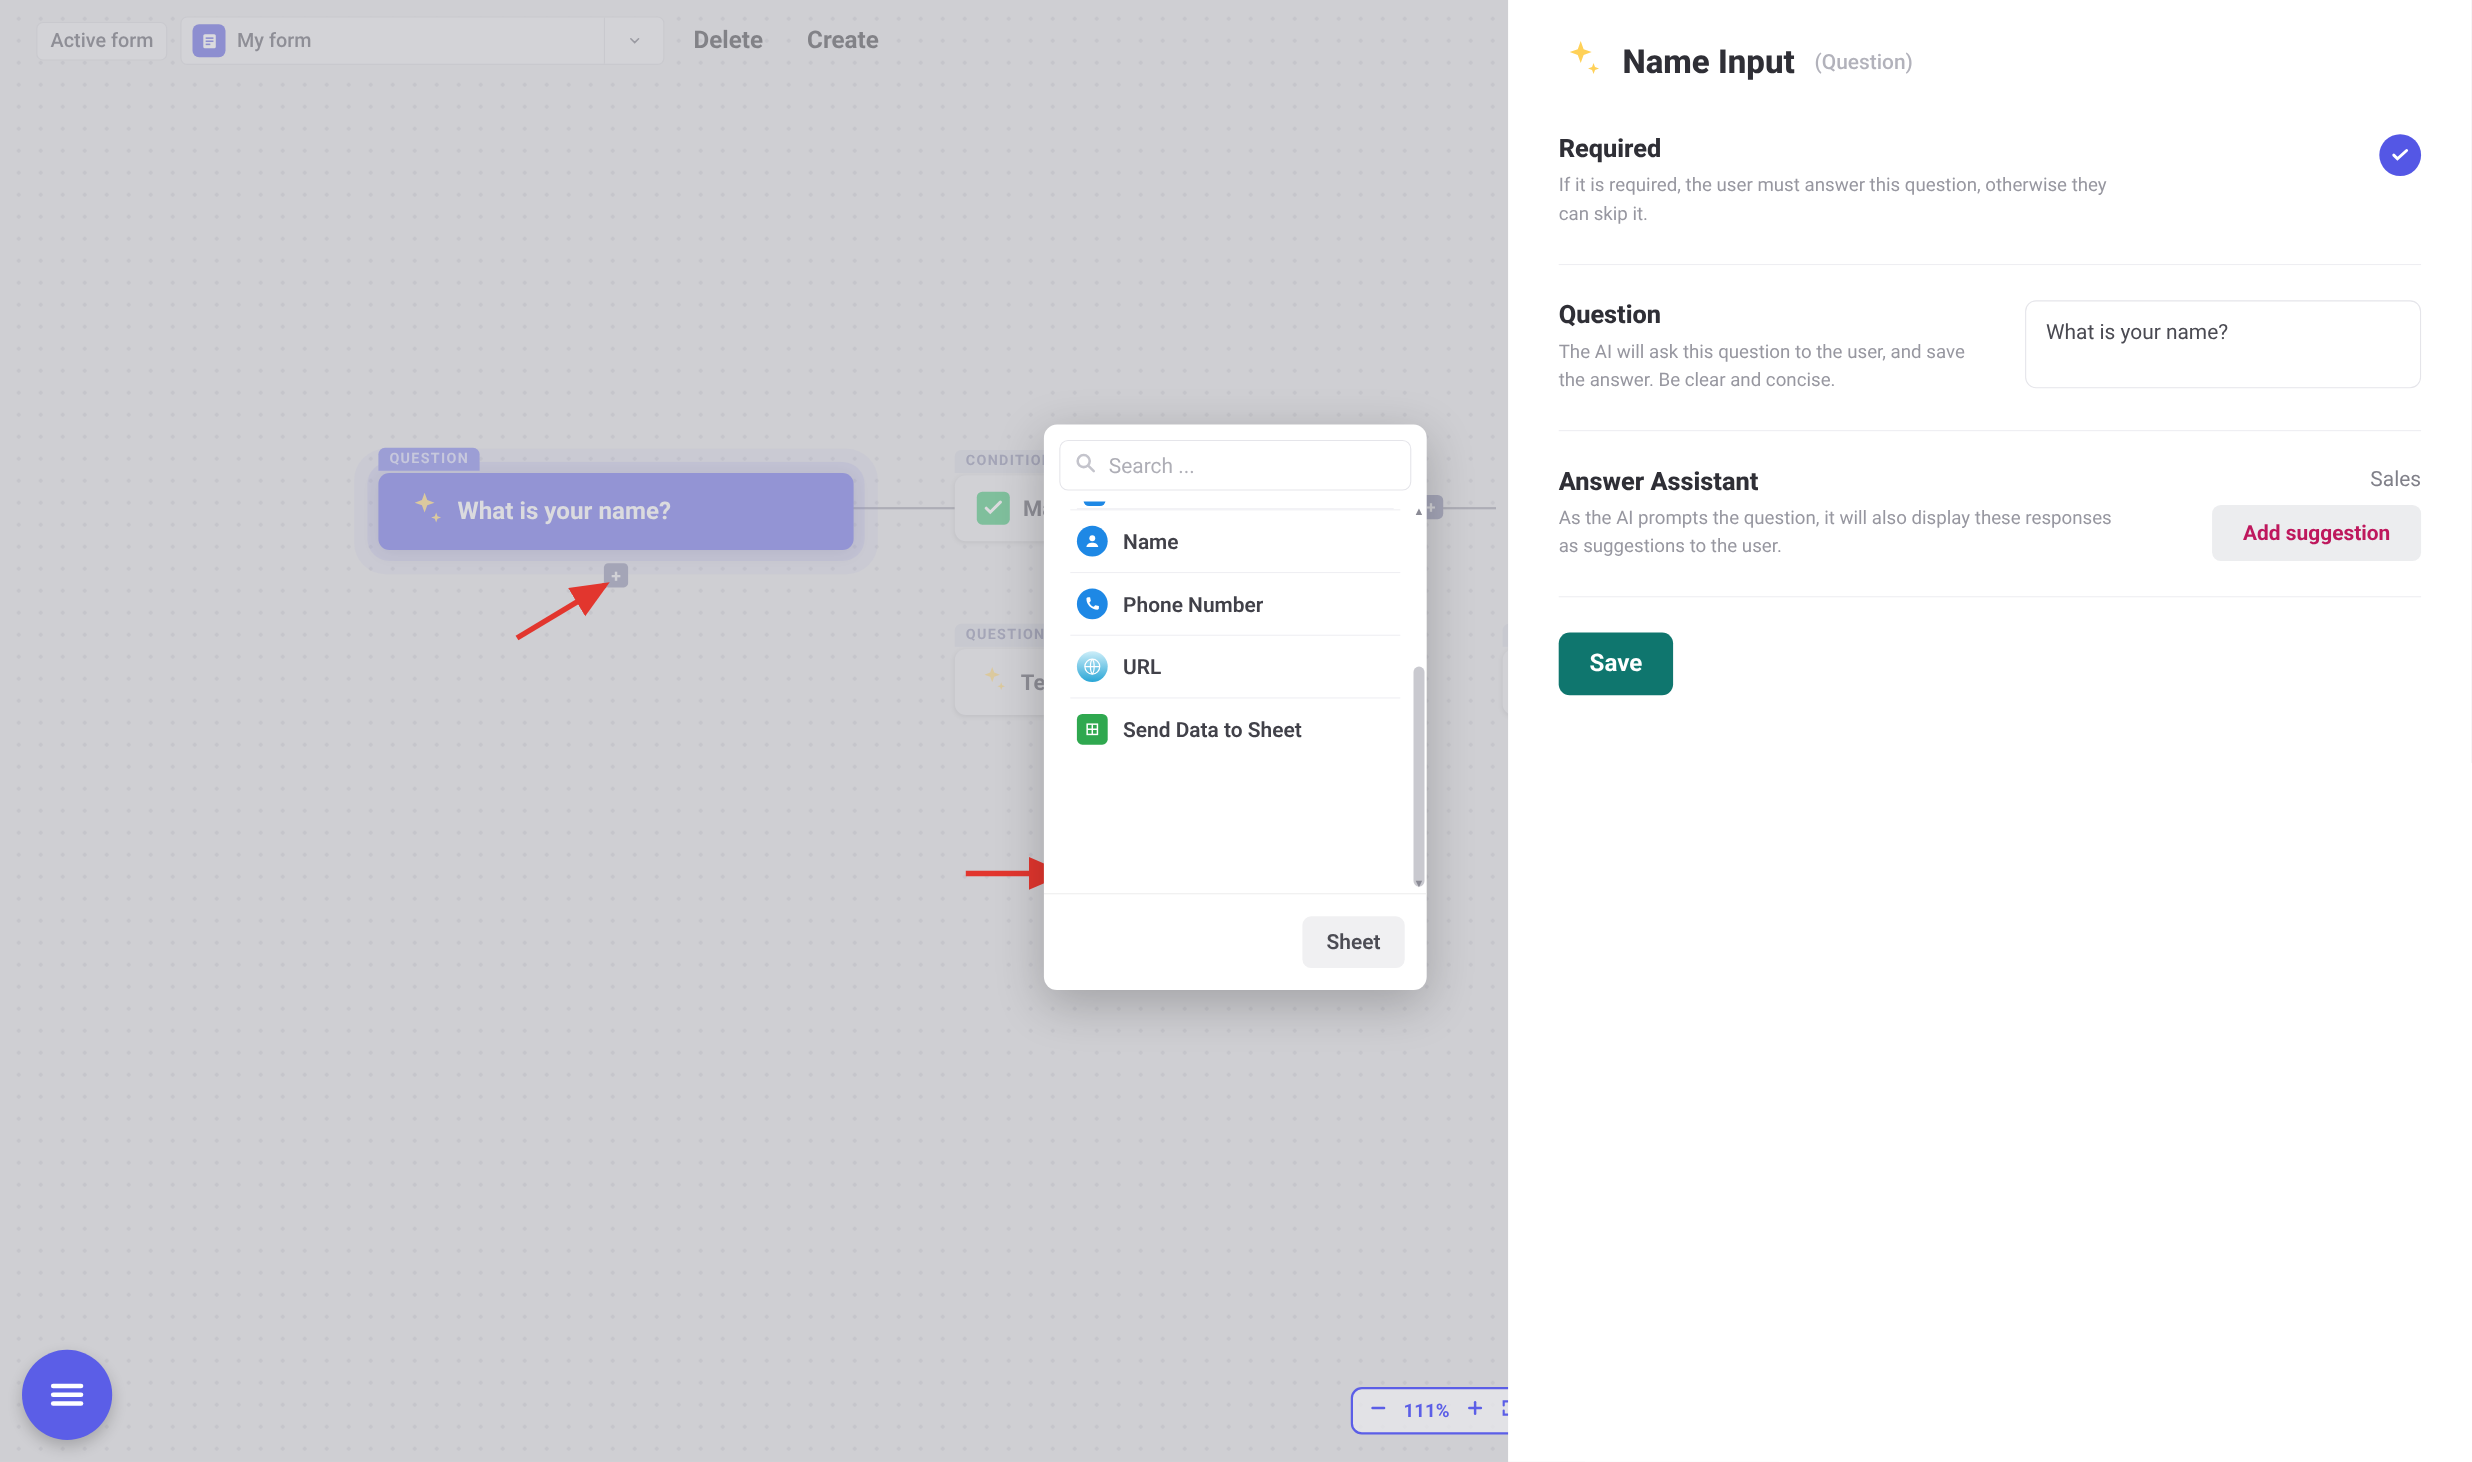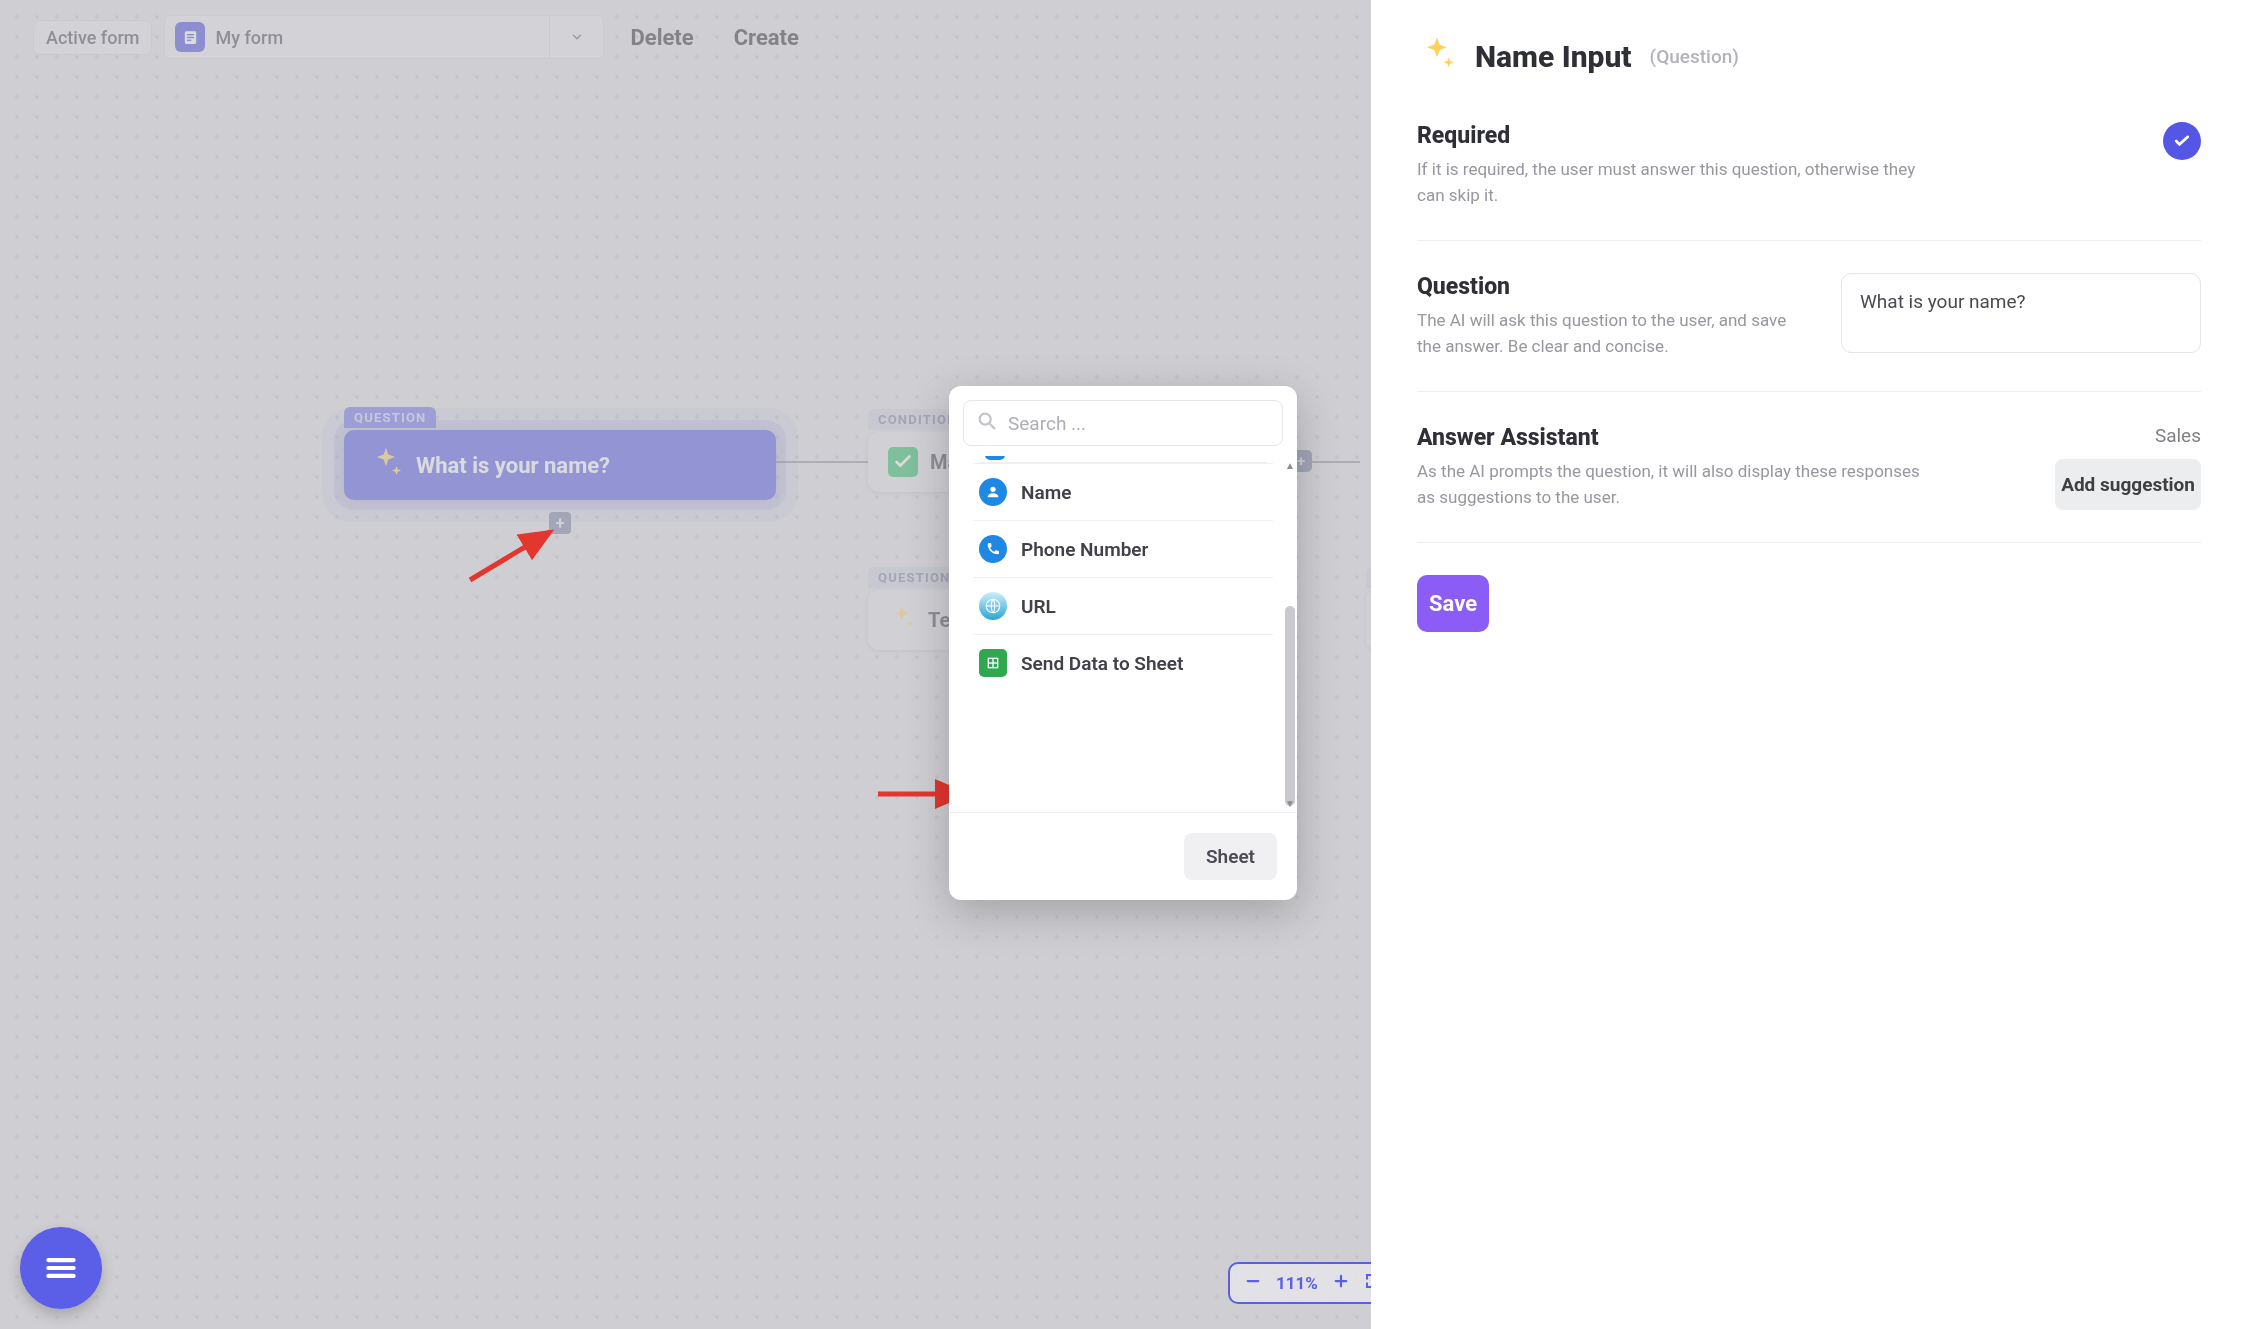--- a/index.html
+++ b/index.html
@@ -298,29 +298,29 @@
     font-size: 19px; color: #4a4a52;
     min-height: 80px;
   }
   .assist-col { display: flex; flex-direction: column; gap: 12px; align-items: flex-end; }
   .assist-item {
     font-size: 19px; color: #808089; padding-left: 30px;
   }
   .add-sugg {
     background: #ecedef;
     border-radius: 8px;
-    padding: 14px 6px;
-    font-size: 19px; font-weight: 700; color: #404040; margin-left: 48px;
+    padding: 14px 28px;
+    font-size: 19px; font-weight: 700; color: #be185d; margin-left: 48px;
   }
   .savebtn {
-    background: #8b5cf6;
+    background: #0f766e;
     color: #fff;
     font-size: 22px; font-weight: 700;
     border-radius: 10px;
-    padding: 16px 12px;
+    padding: 16px 28px;
     display: inline-block;
   }
 
   
   .sparkle-svg { width: 36px; height: 36px; }
 
   
   .check-svg { width: 22px; height: 22px; }
 
 </style>

